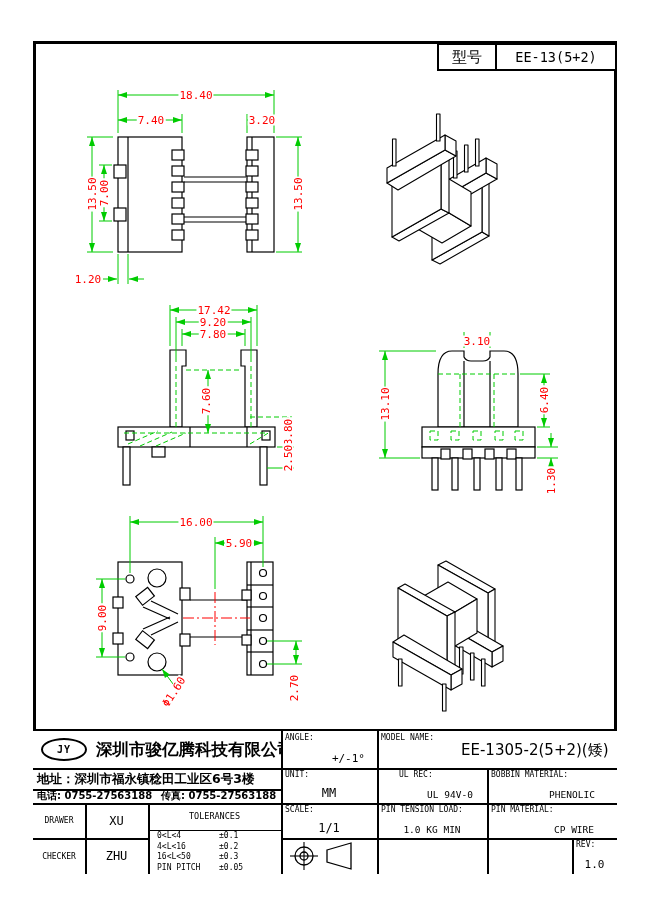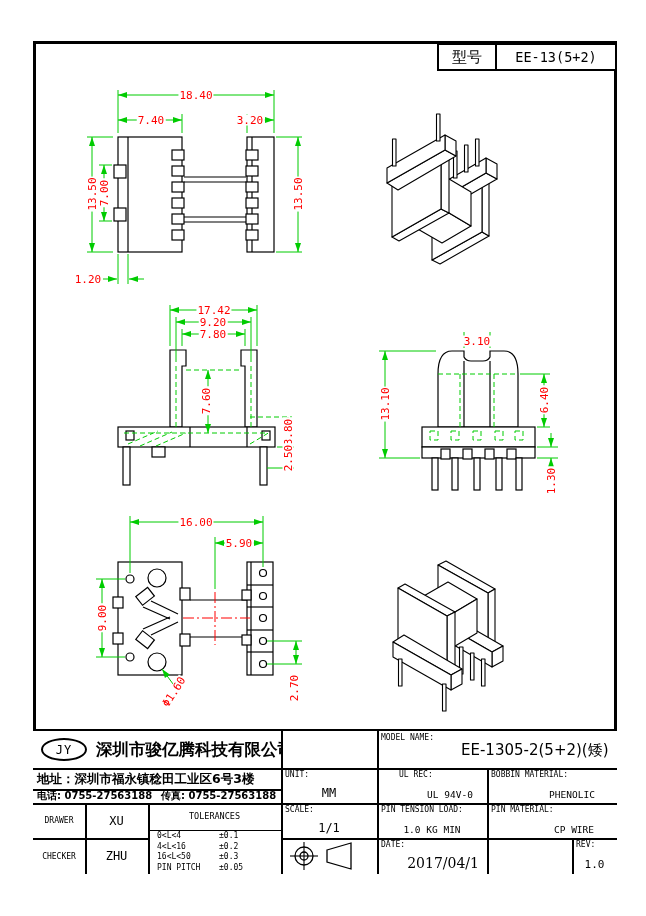--- a/index.html
+++ b/index.html
@@ -21,21 +21,21 @@
   
   #tb{position:absolute;left:33px;top:729px;width:584px;height:143px;box-sizing:border-box;border-top:2px solid #000;background:#fff;}
   .vl{position:absolute;width:2px;background:#000;}
   .hl{position:absolute;height:2px;background:#000;}
   .hl1{position:absolute;height:1px;background:#000;}
   .cell{position:absolute;box-sizing:border-box;overflow:hidden;}
   .lbl{position:absolute;top:2px;left:4px;font-size:8px;letter-spacing:0px;white-space:nowrap;}
   .val{position:absolute;bottom:3px;left:0;width:100%;text-align:center;font-size:10px;white-space:nowrap;}
   .cjk{font-family:"DejaVu Sans","Liberation Sans",sans-serif;}
   #companyrow{display:flex;align-items:center;gap:9px;padding-left:8px;height:100%;}
-  #logo{width:46px;height:23px;border:2.5px solid #000;border-radius:50%;display:flex;align-items:center;justify-content:center;font-weight:normal;font-size:12px;letter-spacing:1px;flex:0 0 auto;box-sizing:border-box;}
+  #logo{width:46px;height:23px;border:2.5px solid #000;border-radius:50%;display:flex;align-items:center;justify-content:center;font-weight:bold;font-size:10px;letter-spacing:1px;flex:0 0 auto;box-sizing:border-box;}
   #companyname{font-size:16.5px;font-weight:bold;white-space:nowrap;}
   #addr{font-size:12.5px;font-weight:bold;line-height:21px;padding-left:4px;white-space:nowrap;}
   .phonespan{position:absolute;top:0;font-size:10px;font-weight:bold;line-height:14px;white-space:nowrap;}
   .centered{display:flex;align-items:center;justify-content:center;height:100%;}
   .tolrow{display:flex;font-size:8px;line-height:10.5px;padding:0 9px;}
   .tolrange{width:62px;}
 </style>
 </head>
 <body>
 
@@ -259,21 +259,21 @@
     <use href="#isoBobbin" transform="matrix(1,0,0,-1,-6,825)"></use>
   </svg>
 
   <div id="modelbox">
     <div class="mcell1 cjk">型号</div>
     <div class="mcell2">EE-13(5+2)</div>
   </div>
 
   <span class="dim" style="left:196px;top:95px">18.40</span>
   <span class="dim" style="left:151px;top:120px">7.40</span>
-  <span class="dim" style="left:250px;top:120px">3.20</span>
+  <span class="dim" style="left:262px;top:120px">3.20</span>
   <span class="dim v" style="left:92px;top:194px">13.50</span>
   <span class="dim v" style="left:104px;top:193px">7.00</span>
   <span class="dim v" style="left:298px;top:194px">13.50</span>
   <span class="dim" style="left:88px;top:279px">1.20</span>
 
   <span class="dim" style="left:214px;top:310px">17.42</span>
   <span class="dim" style="left:213px;top:322px">9.20</span>
   <span class="dim" style="left:213px;top:334px">7.80</span>
   <span class="dim v" style="left:206px;top:401px">7.60</span>
   <span class="dim v" style="left:288px;top:432px">3.80</span>
@@ -345,20 +345,24 @@
             <span class="tolrange">16&lt;L&lt;50</span>
             <span>±0.3</span>
           </div>
         <div class="tolrow">
             <span class="tolrange">PIN PITCH</span>
             <span>±0.05</span>
           </div>
       </div>
     </div>
 
+    <div class="cell" style="left:248px;top:0;width:96px;height:37px">
+      <span class="lbl">ANGLE:</span>
+      <span style="position:absolute;right:12px;bottom:3px;font-size:11px">+/-1°</span>
+    </div>
     <div class="cell" style="left:344px;top:0;width:240px;height:37px">
       <span class="lbl">MODEL NAME:</span>
       <span class="cjk" style="position:absolute;left:84px;top:10px;font-size:15px;white-space:nowrap">EE-1305-2(5+2)(矮)</span>
     </div>
     <div class="cell" style="left:248px;top:37px;width:96px;height:35px">
       <span class="lbl">UNIT:</span>
       <span class="val" style="font-size:12px">MM</span>
     </div>
     <div class="cell" style="left:362px;top:37px;width:110px;height:35px">
       <span class="lbl">UL REC:</span>
@@ -382,23 +386,19 @@
     </div>
     <div class="cell" style="left:248px;top:107px;width:96px;height:36px">
       <svg width="92" height="36" viewBox="0 0 92 36">
         <circle cx="23" cy="18" r="9" fill="none" stroke="#000" stroke-width="1.3"></circle>
         <circle cx="23" cy="18" r="4" fill="none" stroke="#000" stroke-width="1.3"></circle>
         <line x1="9" y1="18" x2="37" y2="18" stroke="#000" stroke-width="1.1"></line>
         <line x1="23" y1="4" x2="23" y2="32" stroke="#000" stroke-width="1.1"></line>
         <polygon points="46,12 70,5 70,31 46,24" fill="none" stroke="#000" stroke-width="1.3"></polygon>
       </svg>
     </div>
-    <div class="cell" style="left:344px;top:107px;width:110px;height:36px">
-      <span class="lbl">DATE:</span>
-      <span style="position:absolute;right:8px;bottom:3px;font-size:14px;font-family:'DejaVu Serif','Liberation Serif',serif">2017/04/1</span>
-    </div>
     <div class="cell" style="left:539px;top:107px;width:45px;height:36px">
       <span class="lbl">REV:</span>
       <span class="val" style="font-size:11px">1.0</span>
     </div>
   </div>
 
 </div>
 
 </body></html>

